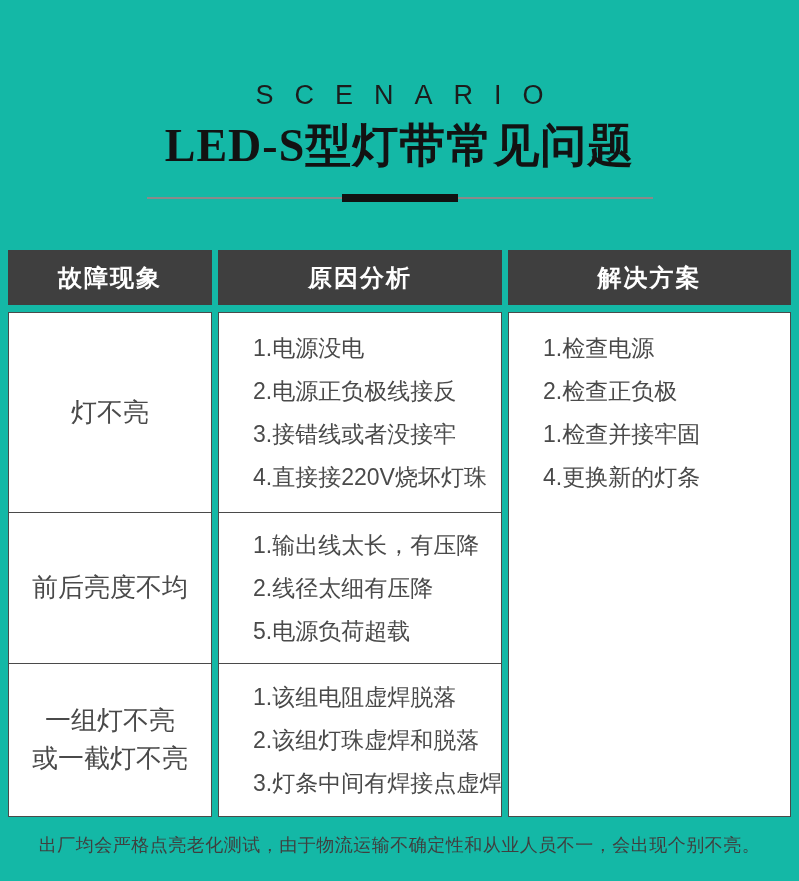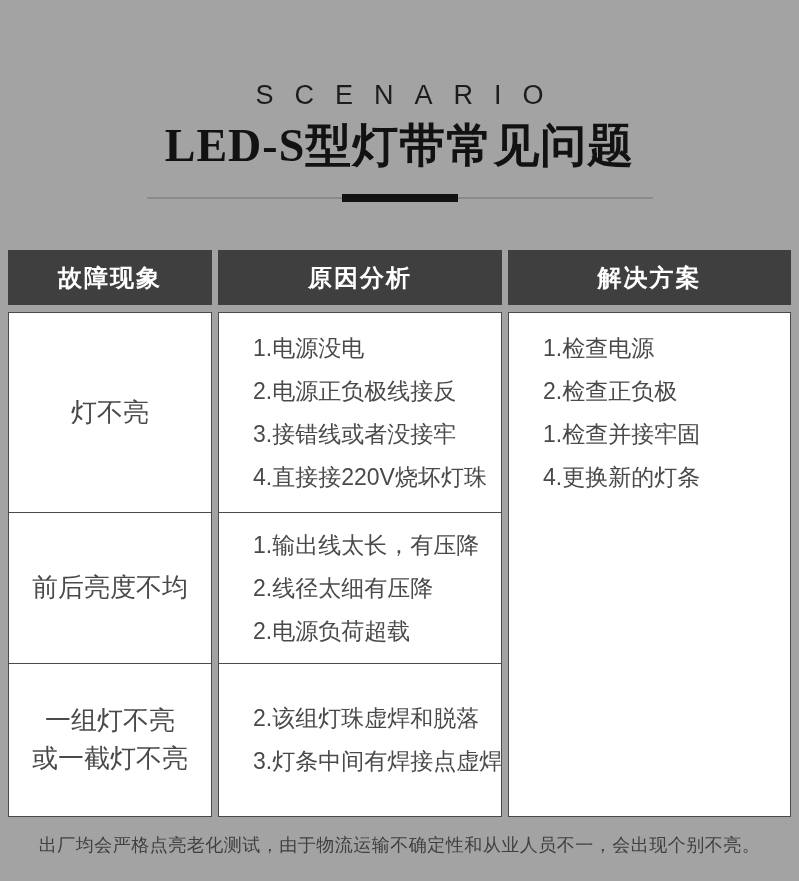--- a/index.html
+++ b/index.html
@@ -5,21 +5,21 @@
   * { margin: 0; padding: 0; box-sizing: border-box; }
   html, body {
     width: 799px;
     background: #ffffff;
     font-family: "Liberation Sans", "DejaVu Sans", sans-serif;
   }
   .page {
     position: relative;
     width: 799px;
     height: 881px;
-    background: #a3a3a3;
+    background: #14b8a6;
     overflow: hidden;
   }
 
   
   .eyebrow {
     margin-top: 80px;
     text-align: center;
     font-size: 27px;
     font-weight: 400;
     color: #1c1c1c;
@@ -154,23 +154,24 @@
       <div class="col">
         <div class="cell r1 list-cell">
           <div class="list-item">1.电源没电</div>
           <div class="list-item">2.电源正负极线接反</div>
           <div class="list-item">3.接错线或者没接牢</div>
           <div class="list-item">4.直接接220V烧坏灯珠</div>
         </div>
         <div class="cell r2 list-cell">
           <div class="list-item">1.输出线太长，有压降</div>
           <div class="list-item">2.线径太细有压降</div>
-          <div class="list-item">2.电源负荷超载</div>
+          <div class="list-item">5.电源负荷超载</div>
         </div>
         <div class="cell r3 list-cell">
+          <div class="list-item">1.该组电阻虚焊脱落</div>
           <div class="list-item">2.该组灯珠虚焊和脱落</div>
           <div class="list-item">3.灯条中间有焊接点虚焊</div>
         </div>
       </div>
 
       <div class="col">
         <div class="cell r1 list-cell">
           <div class="list-item">1.检查电源</div>
           <div class="list-item">2.检查正负极</div>
           <div class="list-item">1.检查并接牢固</div>

